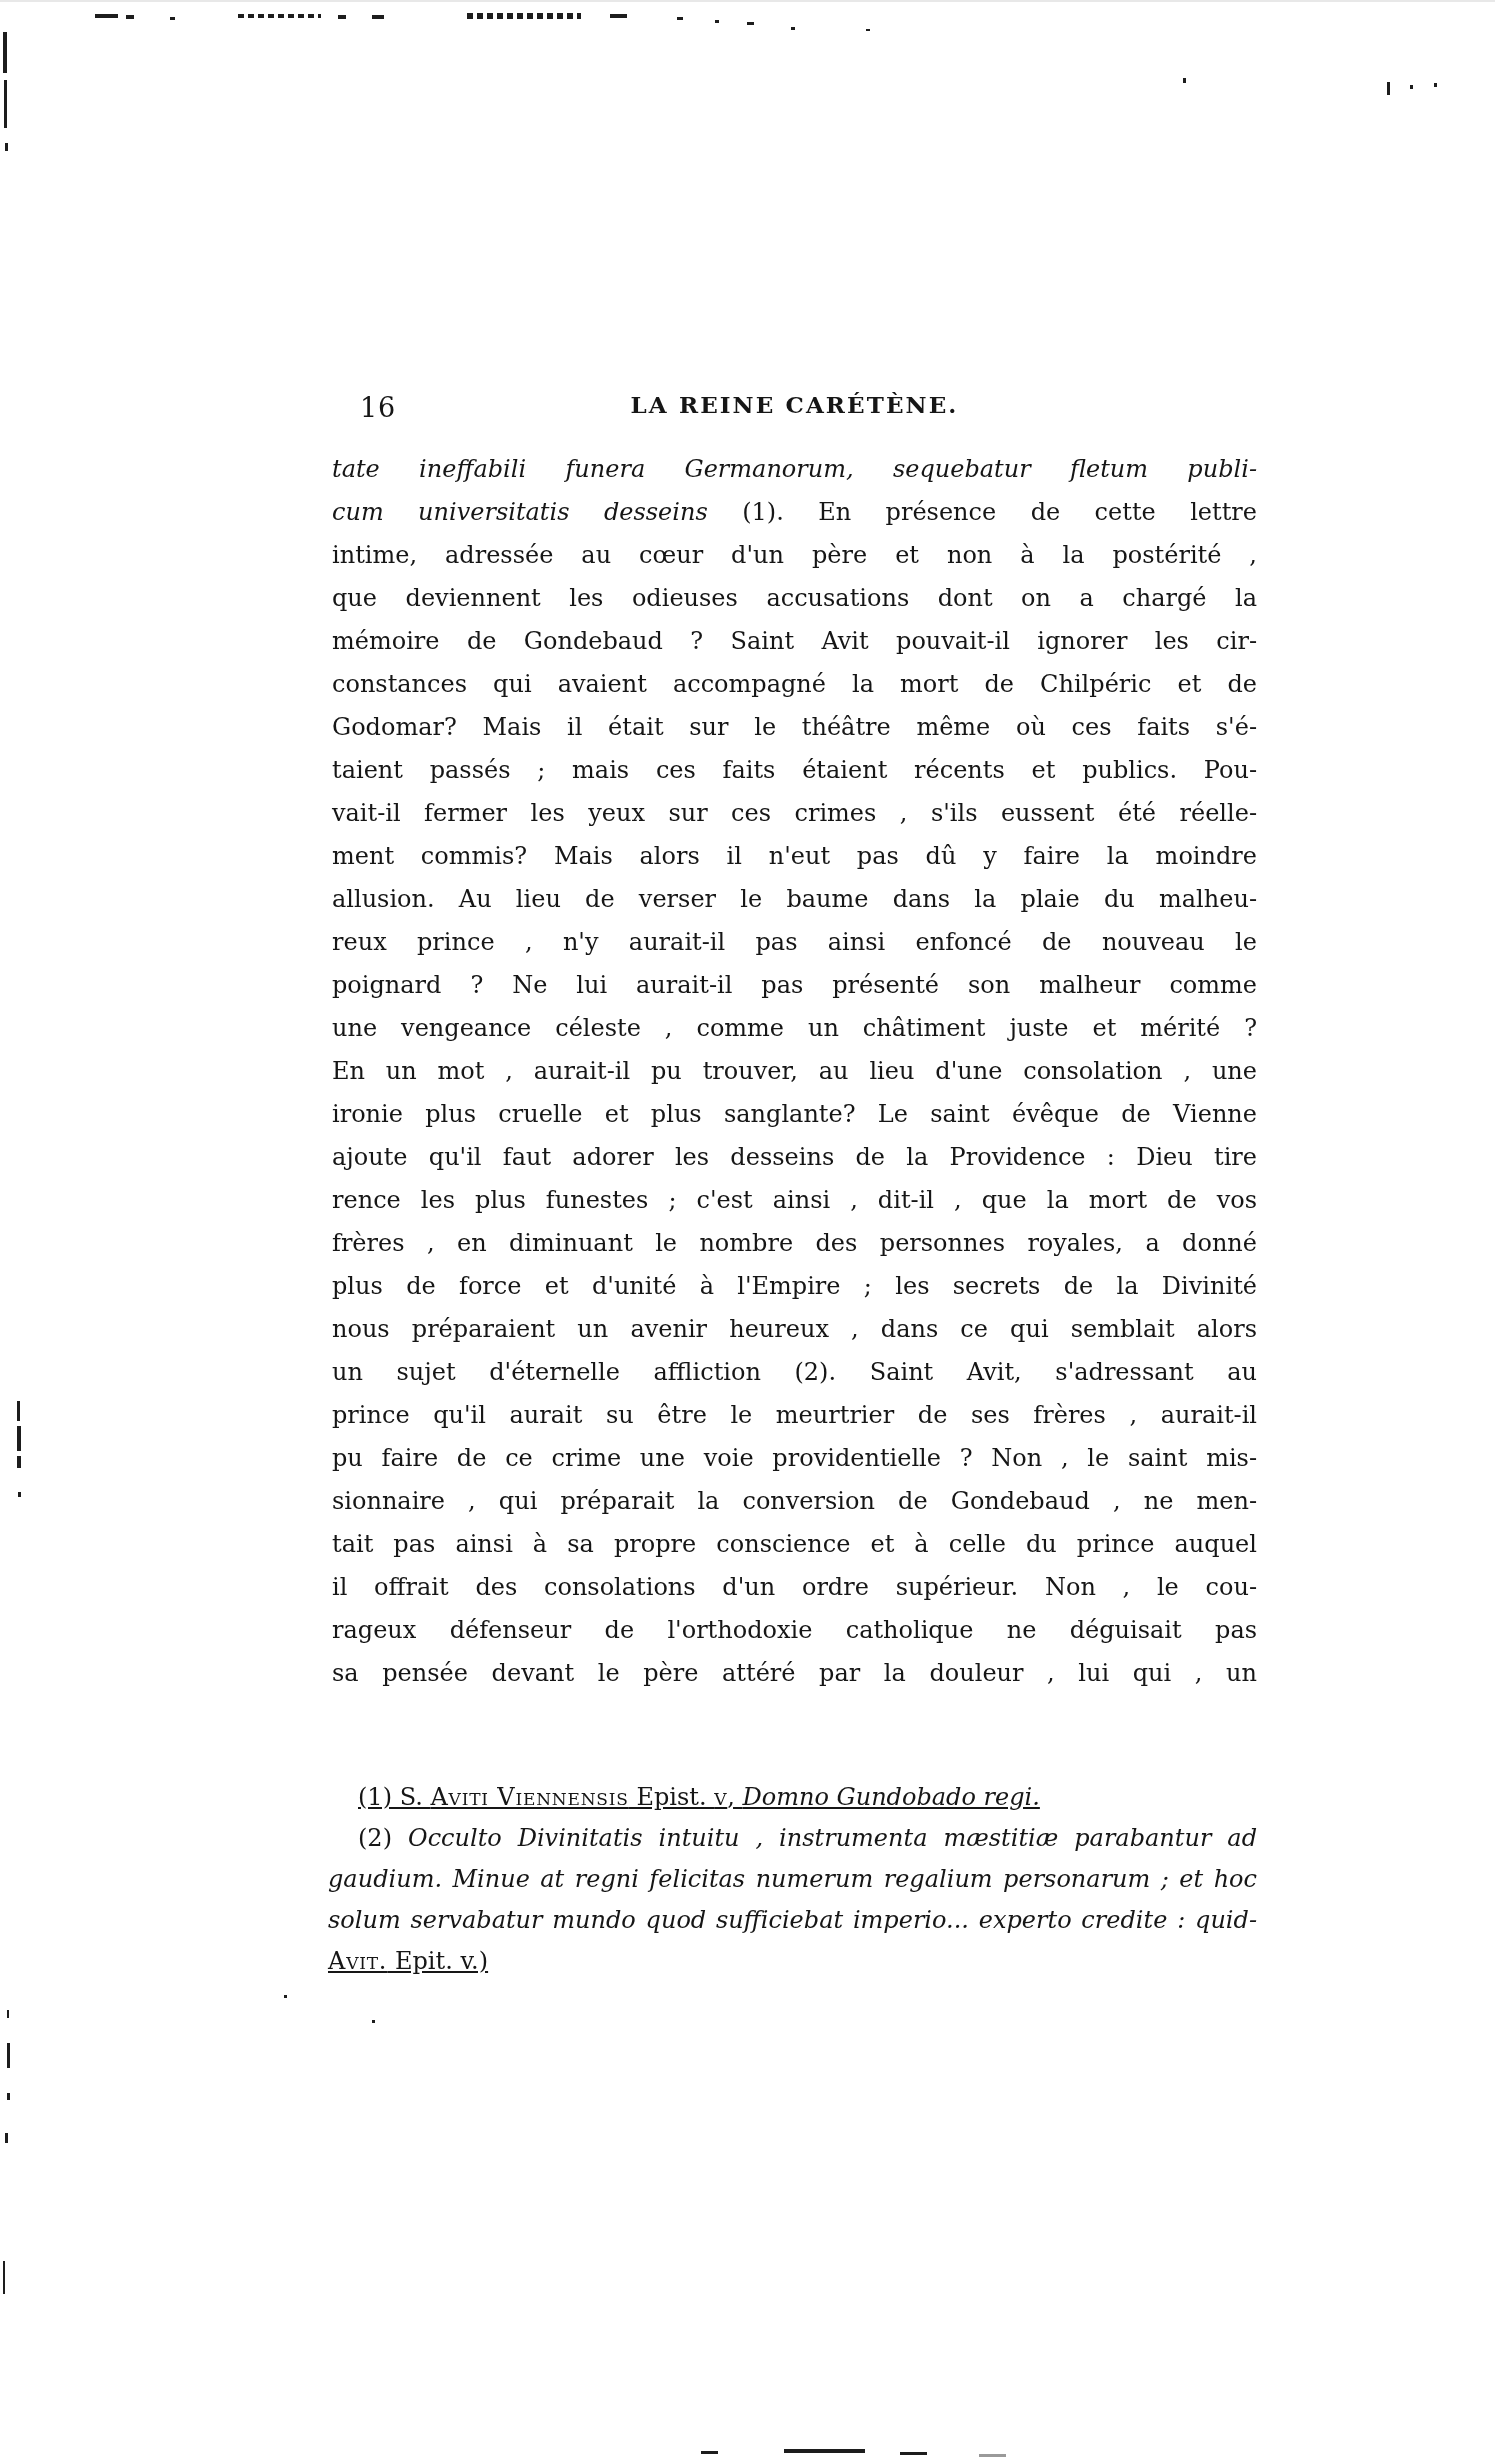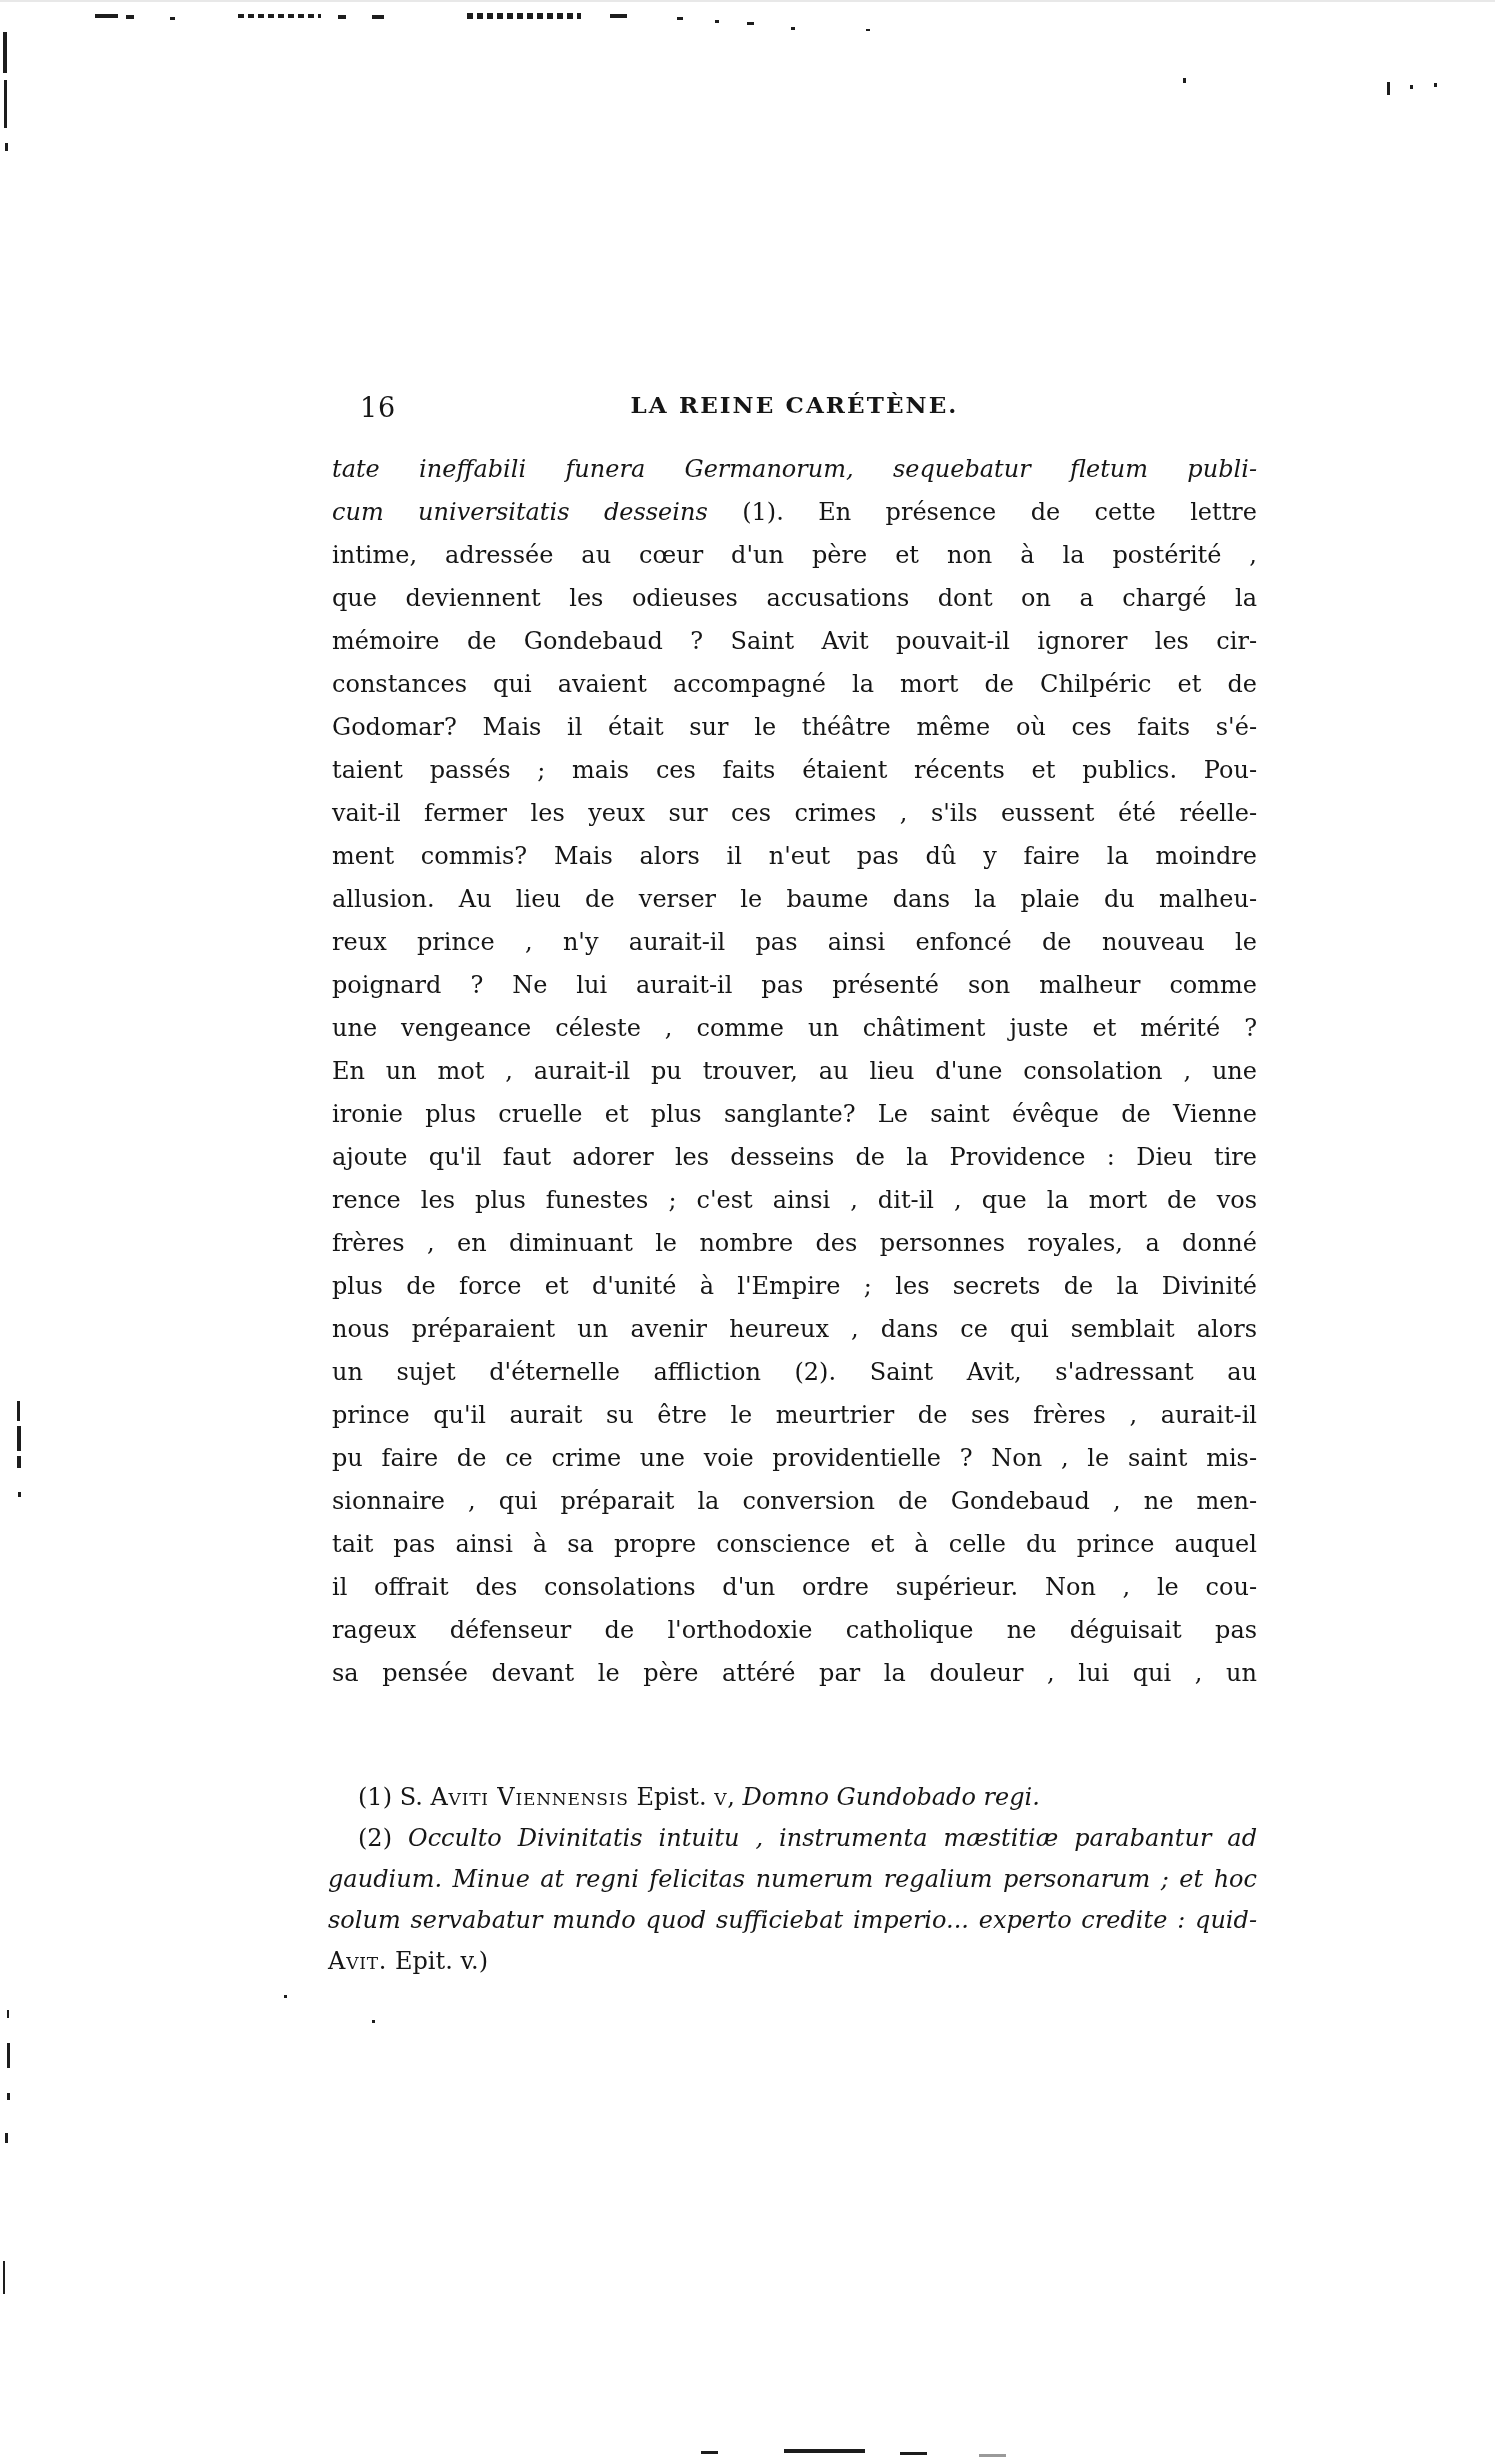--- a/index.html
+++ b/index.html
@@ -44,21 +44,21 @@
     top: 1775px;
     left: 328px;
     width: 929px;
     font-size: 24px;
     line-height: 41px;
   }
   .line {
     text-align: justify;
     text-align-last: justify;
   }
-  .line.left { text-align-last: left; }
+  .line.left { text-align-last: left; text-decoration: underline; }
   .line.indent { text-indent: 30px; }
   .seg-normal { font-style: normal; }
   .seg-italic { font-style: italic; }
   .seg-smallcaps { font-variant: small-caps; letter-spacing: 0.8px; }
   .artifact { position: absolute; background: #1d1d1d; }
   .artifact.dashed {
     background: repeating-linear-gradient(90deg, #1d1d1d 0 5.8px, transparent 5.8px 10px);
   }
   .artifact.faint { background: #9a9a9a; }
 </style>

